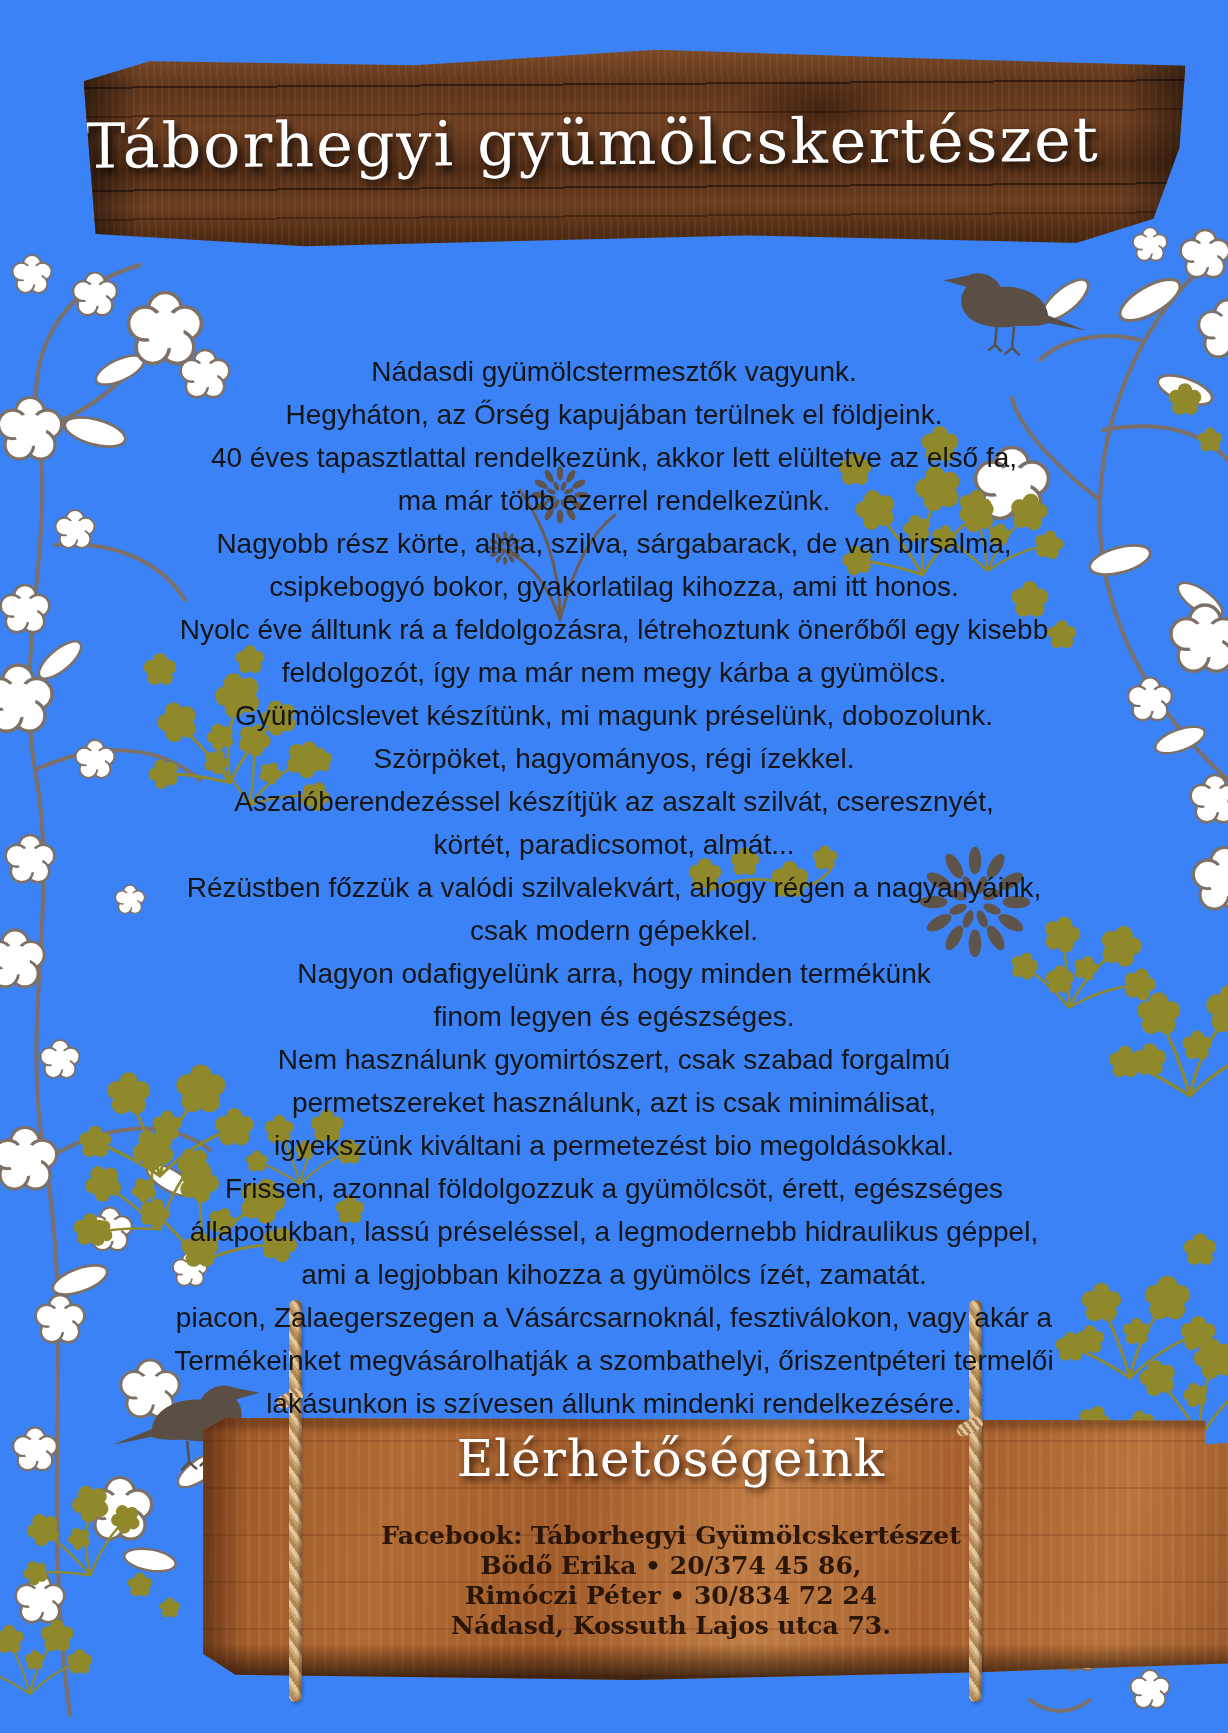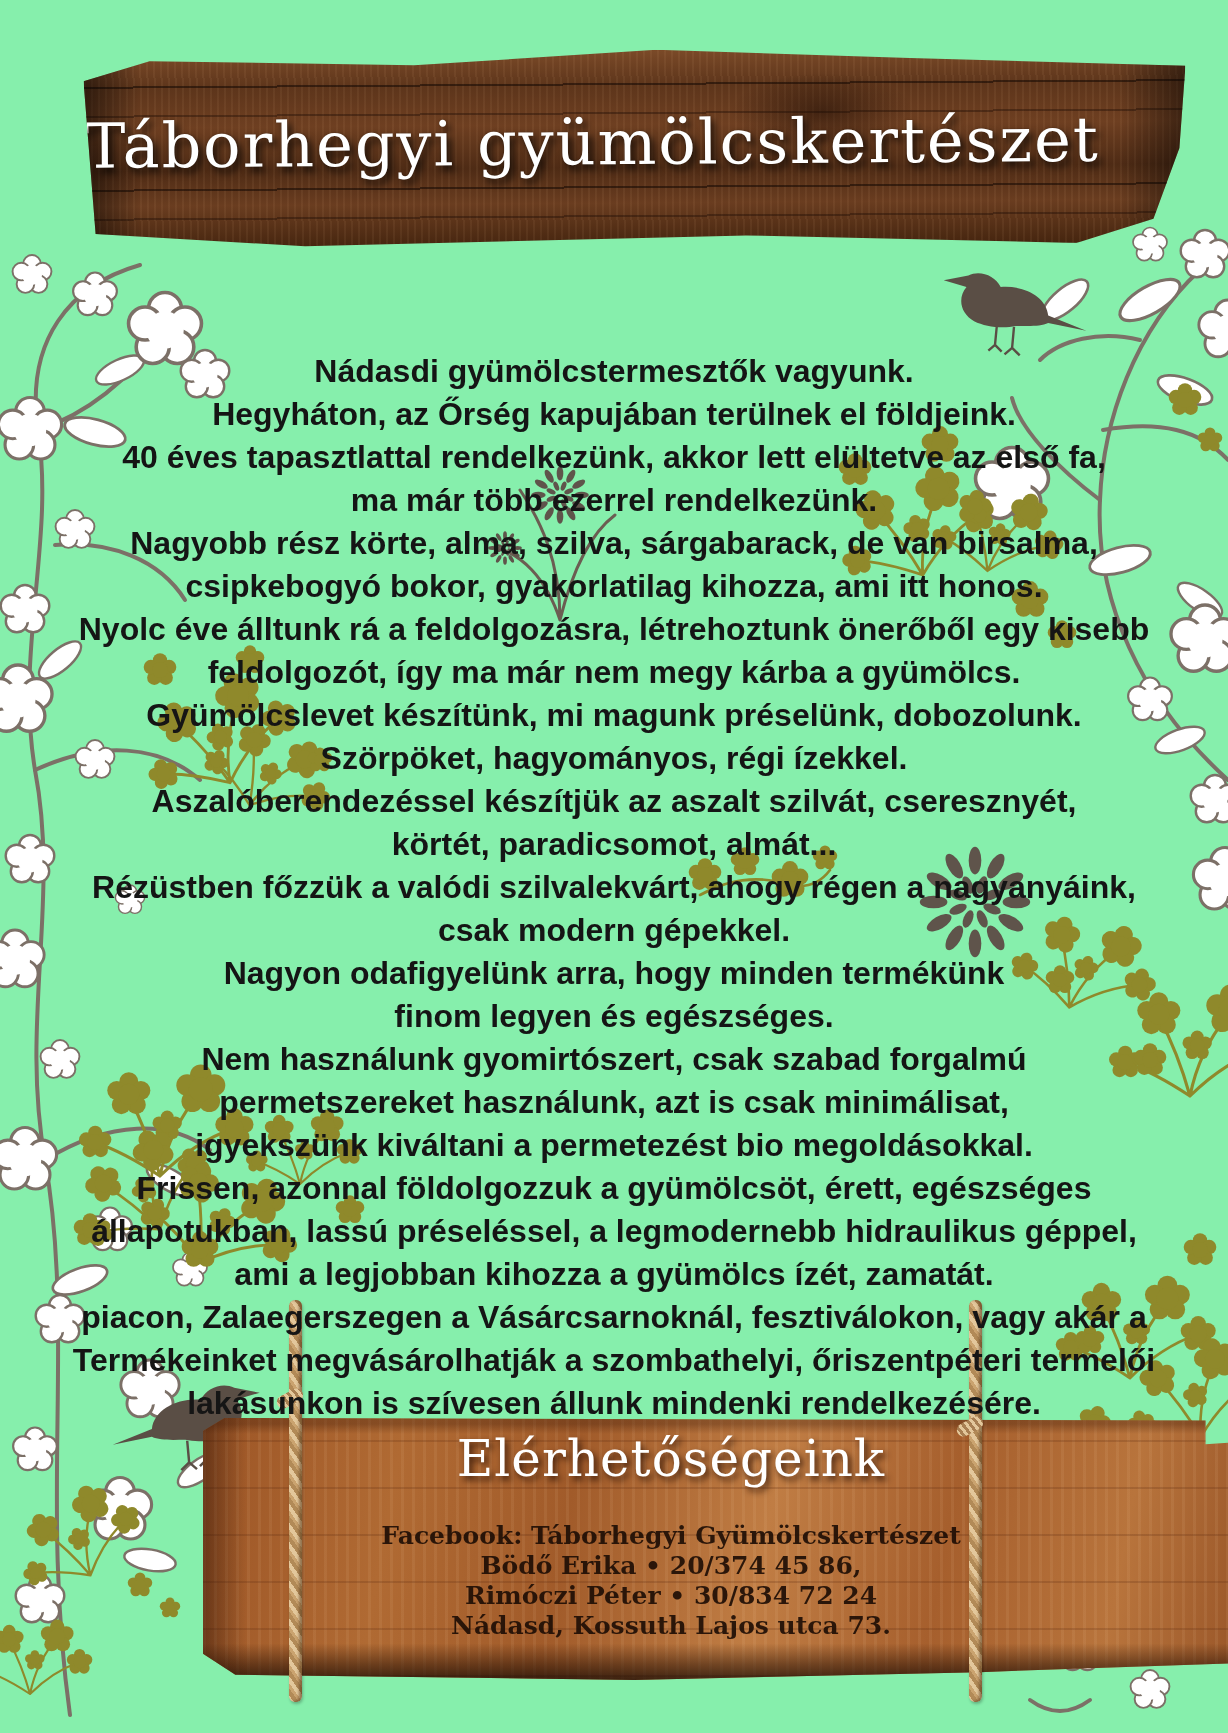--- a/index.html
+++ b/index.html
@@ -1,16 +1,16 @@
 <!DOCTYPE html>
 <html><head>
 <meta charset="utf-8">
 <style>
   html,body{margin:0;padding:0;background:#e8e8e8;}
-  #page{position:relative;width:1228px;height:1733px;background:#86efac;overflow:hidden;
+  #page{position:relative;width:1228px;height:1733px;background:#3b82f6;overflow:hidden;
         font-family:"Liberation Sans",sans-serif;margin:0 auto;}
   
   #decor{position:absolute;left:0;top:0;z-index:1;}
   
   .sign-top{position:absolute;left:84px;top:50px;width:1102px;height:196px;z-index:2;
     transform:rotate(-.4deg);
     background:
       linear-gradient(90deg, rgba(0,0,0,.5) 0, rgba(0,0,0,0) 5%, rgba(0,0,0,0) 94%, rgba(0,0,0,.45) 100%),
       radial-gradient(ellipse 130px 55px at 67% 32%, rgba(25,10,3,.5), rgba(25,10,3,0) 70%),
       repeating-linear-gradient(180deg, rgba(0,0,0,0) 0 33px, rgba(18,7,2,.55) 33px 35px, rgba(0,0,0,0) 35px 62px, rgba(30,12,4,.4) 62px 64px, rgba(0,0,0,0) 64px 103px),
@@ -41,21 +41,21 @@
     box-shadow:inset -3px 0 3px rgba(80,50,20,.55), 1px 2px 3px rgba(0,0,0,.25);}
   .rope.left{left:289px;top:1300px;}
   .rope.right{left:969px;top:1300px;}
   .knot{position:absolute;width:28px;height:13px;border-radius:7px;z-index:3;
     background:repeating-linear-gradient(80deg,#e3c79b 0 3px,#a87f52 3px 6px);
     transform:rotate(-28deg);}
   .knot.left{left:276px;top:1392px;}
   .knot.right{left:956px;top:1420px;}
   
   .body-text{position:absolute;left:40px;top:350px;width:1148px;z-index:4;
-    text-align:center;color:#151515;font-size:32px;line-height:43px;font-weight:bold;}
+    text-align:center;color:#151515;font-size:28px;line-height:43px;}
   
   .br{stroke:#7c7067;stroke-width:4;fill:none;stroke-linecap:round;}
   .gs{stroke:#8f892b;stroke-width:2.6;fill:none;stroke-linecap:round;}
   .ds{stroke:#6b5d52;stroke-width:3;fill:none;stroke-linecap:round;}
 </style>
 </head>
 <body>
 
 <div id="page">
 

